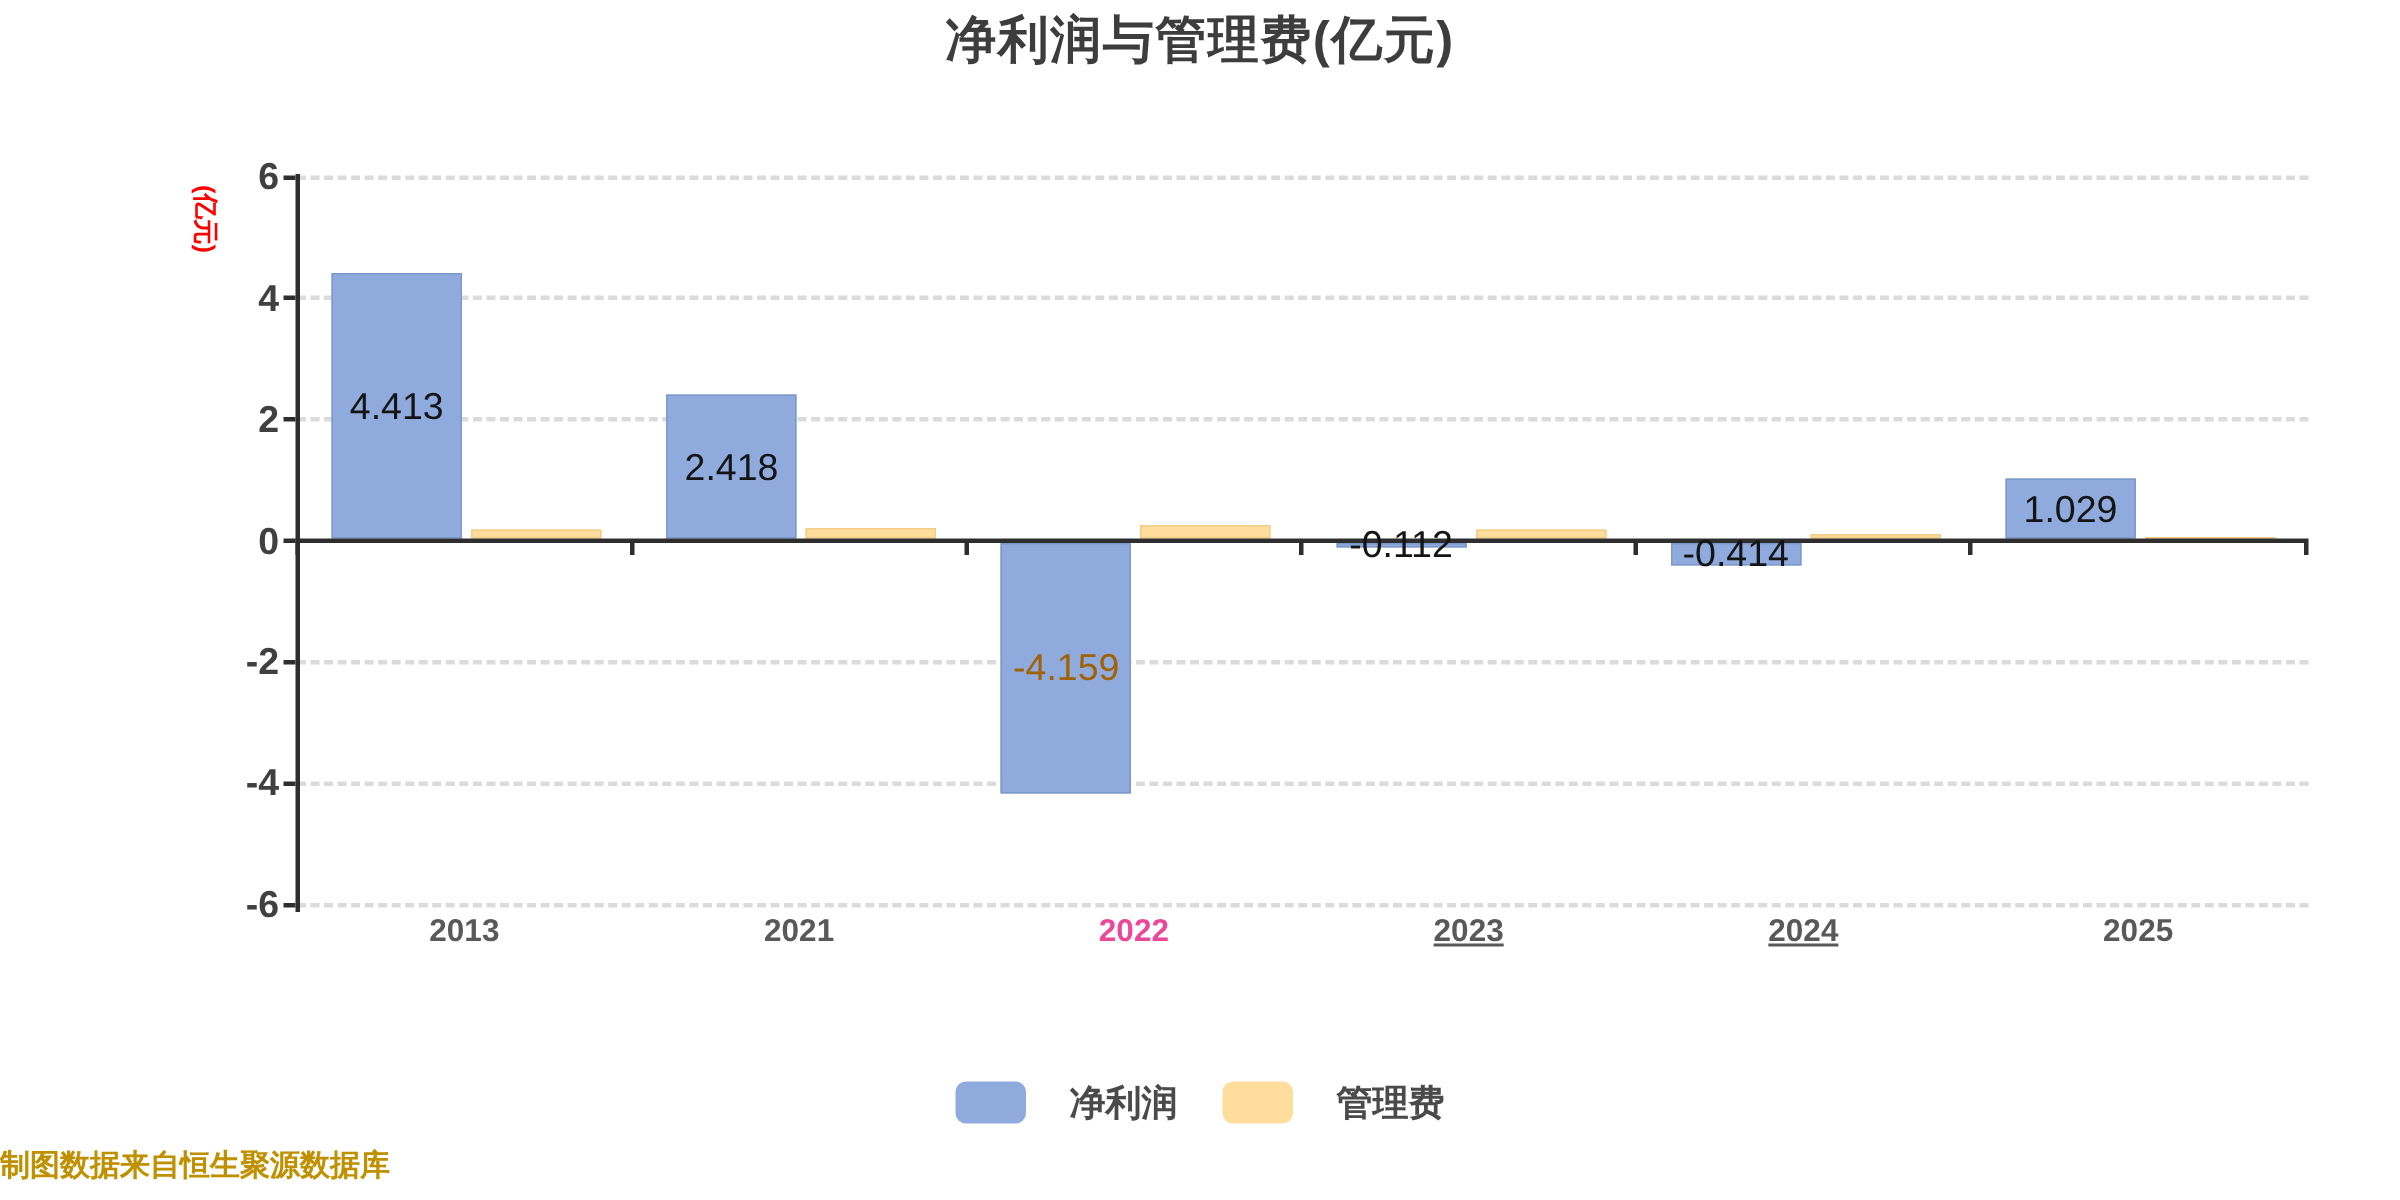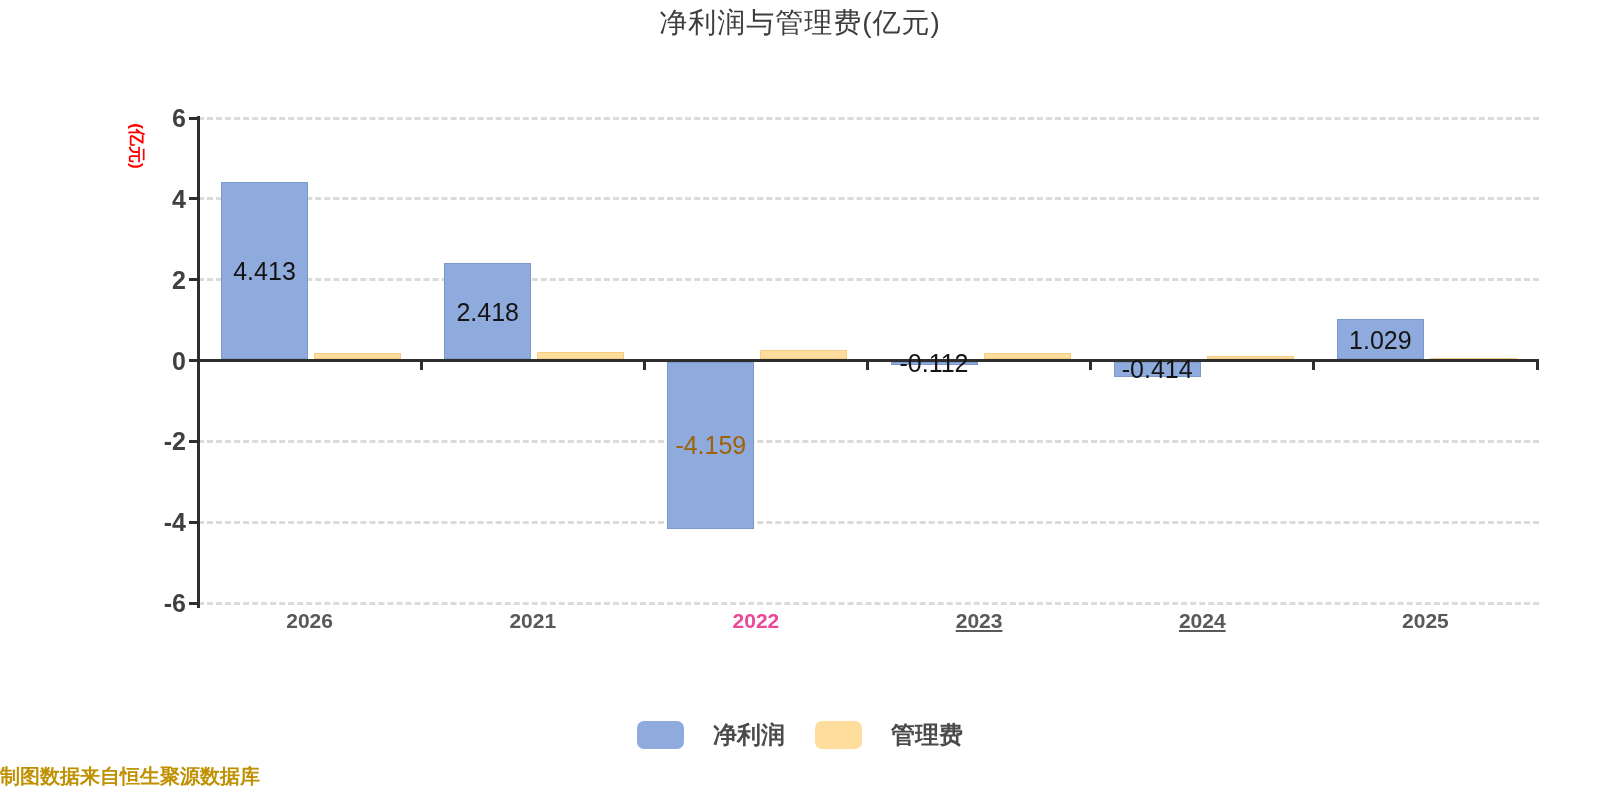--- a/index.html
+++ b/index.html
@@ -3,21 +3,21 @@
 <meta charset="utf-8">
 <style>
   html,body { margin:0; padding:0; background:#ffffff; }
   .canvas {
     position:relative; width:1600px; height:800px; background:#ffffff;
     font-family:"Liberation Sans", sans-serif; overflow:hidden;
   }
   .abs { position:absolute; }
   .title {
     left:0; top:4px; width:100%; text-align:center;
-    font-size:28px; font-weight:400; color:#3d3d3d; letter-spacing:1px;
+    font-size:34px; font-weight:700; color:#3d3d3d; letter-spacing:1px;
   }
   .ylabel {
     left:87px; top:135px; width:100px; height:22px; text-align:center;
     font-size:17px; font-weight:600; white-space:nowrap;
     transform:rotate(90deg); transform-origin:center center;
   }
   .gridline { height:0; border-top:3px dashed #dbdbdb; z-index:1; }
   .axisline { background:#2e2e2e; z-index:3; }
   .tickmark { background:#2e2e2e; z-index:3; }
   .ytick-label {
@@ -92,21 +92,21 @@
       <div class="abs bar" style="left: 1113.68px; width: 87px; top: 362px; height: 15px; background: rgb(143, 170, 220); border: 1px solid rgb(124, 153, 204); box-sizing: border-box;"></div>
       <div class="abs bar-label" style="left: 1087.18px; top: 354.866px; color: rgb(20, 20, 20);">-0.414</div>
       <div class="abs bar" style="left: 1336.85px; width: 87px; top: 319px; height: 40px; background: rgb(143, 170, 220); border: 1px solid rgb(124, 153, 204); box-sizing: border-box;"></div>
       <div class="abs bar-label" style="left: 1310.35px; top: 325.706px; color: rgb(20, 20, 20);">1.029</div>
       <div class="abs bar" style="left: 314px; width: 87px; top: 353px; height: 6px; background: rgb(255, 221, 156); border: 1px solid rgb(243, 205, 133); box-sizing: border-box;"></div>
       <div class="abs bar" style="left: 537.17px; width: 87px; top: 352px; height: 7px; background: rgb(255, 221, 156); border: 1px solid rgb(243, 205, 133); box-sizing: border-box;"></div>
       <div class="abs bar" style="left: 760.34px; width: 87px; top: 350px; height: 9px; background: rgb(255, 221, 156); border: 1px solid rgb(243, 205, 133); box-sizing: border-box;"></div>
       <div class="abs bar" style="left: 983.51px; width: 87px; top: 353px; height: 6px; background: rgb(255, 221, 156); border: 1px solid rgb(243, 205, 133); box-sizing: border-box;"></div>
       <div class="abs bar" style="left: 1206.68px; width: 87px; top: 356px; height: 3px; background: rgb(255, 221, 156); border: 1px solid rgb(243, 205, 133); box-sizing: border-box;"></div>
       <div class="abs bar" style="left: 1429.85px; width: 87px; top: 358px; height: 2px; background: rgb(255, 221, 156); border: 1px solid rgb(243, 205, 133); box-sizing: border-box;"></div>
-      <div class="abs cat-label" style="left: 239.585px; top: 606px; color: rgb(89, 89, 89);">2026</div>
+      <div class="abs cat-label" style="left: 239.585px; top: 606px; color: rgb(89, 89, 89);">2013</div>
       <div class="abs cat-label" style="left: 462.755px; top: 606px; color: rgb(89, 89, 89);">2021</div>
       <div class="abs cat-label" style="left: 685.925px; top: 606px; color: #ec4899;">2022</div>
       <div class="abs cat-label" style="left: 909.095px; top: 606px; color: rgb(89, 89, 89); text-decoration: underline;">2023</div>
       <div class="abs cat-label" style="left: 1132.26px; top: 606px; color: rgb(89, 89, 89); text-decoration: underline;">2024</div>
       <div class="abs cat-label" style="left: 1355.43px; top: 606px; color: rgb(89, 89, 89);">2025</div>
     </div>
   <div class="abs legend" id="legend">
       <div class="legend-item">
         <div class="swatch" style="background: rgb(143, 170, 220);"></div>
         <span class="legend-label">净利润</span>

